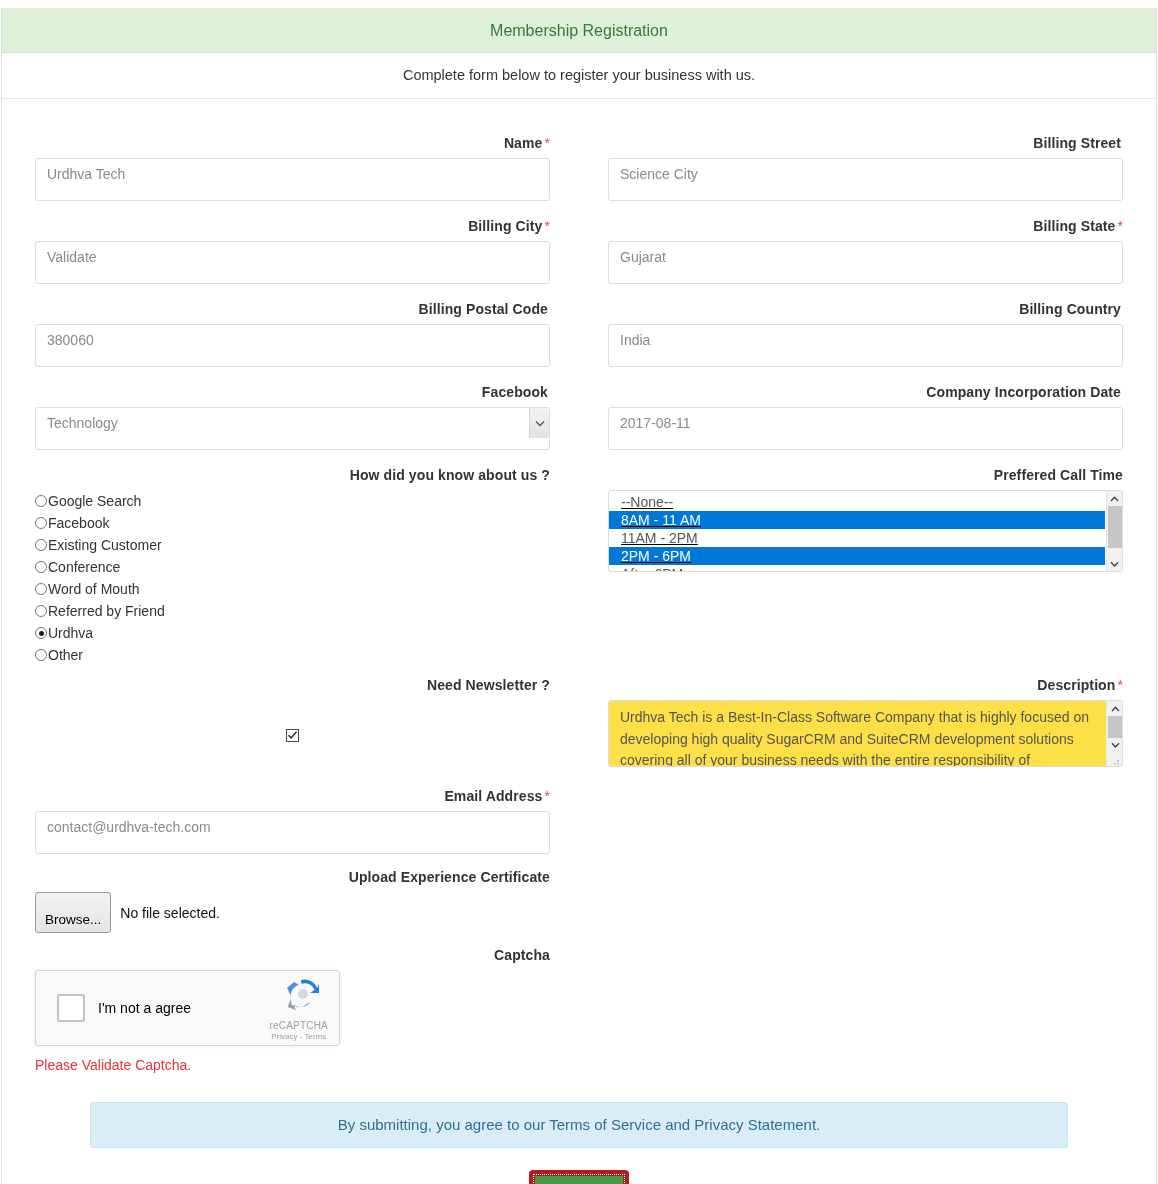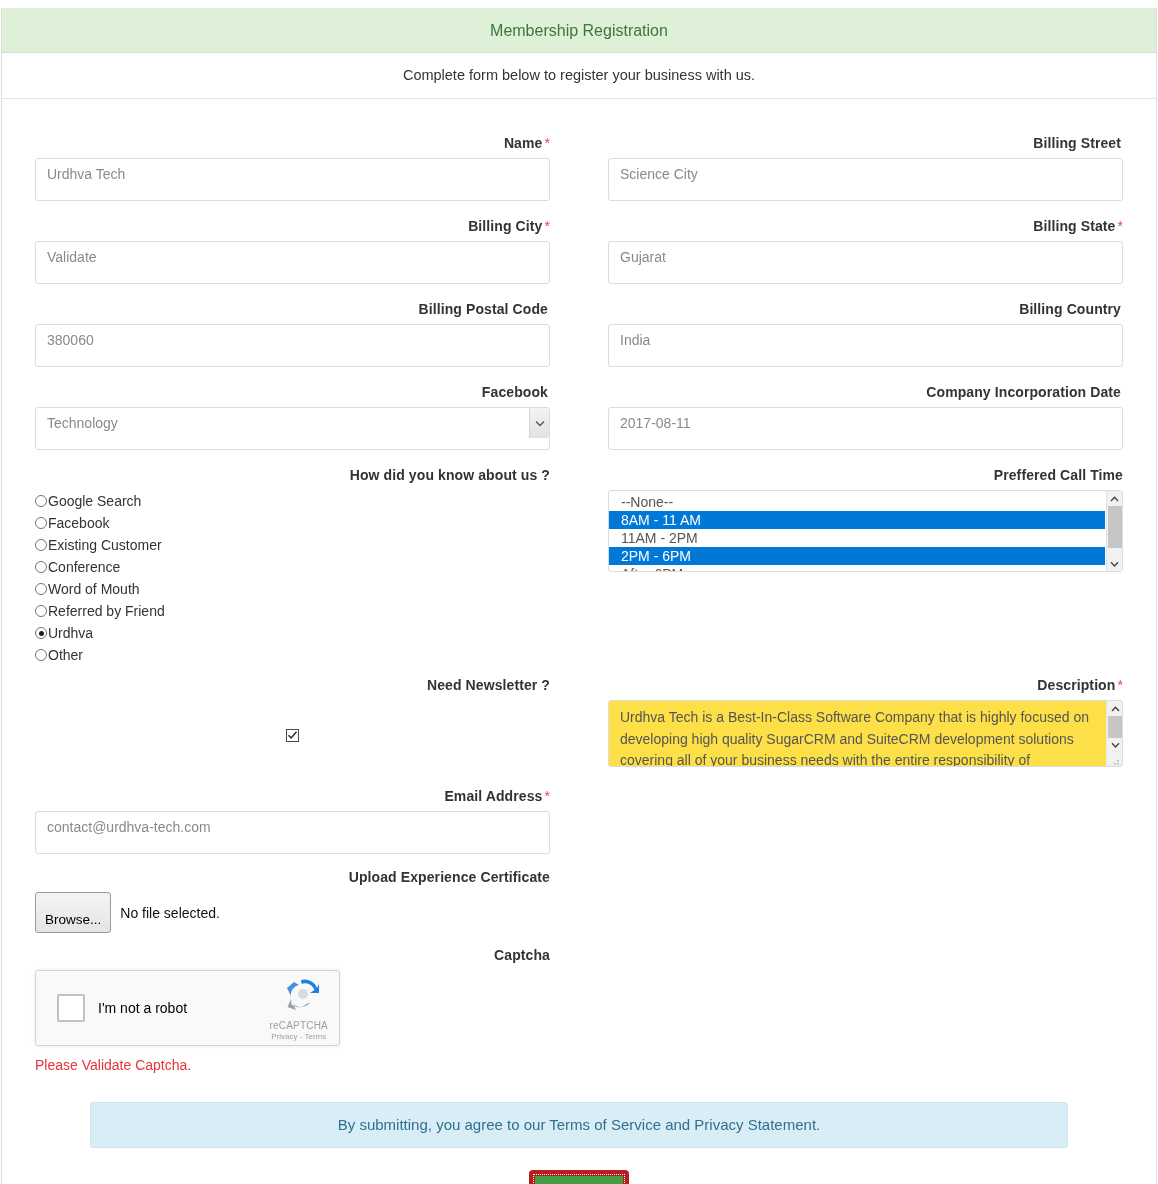--- a/index.html
+++ b/index.html
@@ -86,20 +86,21 @@
 
   
   .listbox {
     position: relative;
     border: 1px solid #dcdcdc;
     border-radius: 3px;
     background: #ffffff;
     height: 82px;
     overflow: hidden;
     padding: 2px 0 12px 0;
+    text-decoration: underline;
   }
   .listbox .opt {
     font-size: 14px;
     line-height: 18px;
     padding: 0 3px 0 12px;
     color: #555555;
     white-space: nowrap;
     height: 18px;
   }
   .listbox .opt.sel { background: #0078d7; color: #ffffff; margin-right: 17px;}
@@ -451,21 +452,21 @@
         </div>
       </div>
       <div class="col right"></div>
     </div>
 
     <div class="row" style="margin-top:14px;">
       <div class="col">
         <label class="fl">Captcha</label>
         <div class="captcha-box">
           <span class="cap-check"></span>
-          <span class="cap-label">I'm not a robot</span>
+          <span class="cap-label">I'm not a agree</span>
           <span class="cap-brand">
             <span>
               <svg width="44" height="40" viewBox="0 0 44 40">
                 <path d="M24 5 C31 3 38 7 40 13 L42 9 L42 18 L33 18 L37.5 15 C35.5 10 30 7 24.5 8.8 Z" fill="#1c80e3"></path>
                 <path d="M33 28 C28 33 20 33 16 29 L19 35 L10.5 32 L14 24 L14.5 29.5 C19 33.5 26 33 30 28.5 Z" fill="#9aa0a6"></path>
                 <path d="M14 22 C13 16 17 11 22 10 L17 7 L10 13 L13 19 Z" fill="#4a90e2"></path>
                 <circle cx="26" cy="19" r="5" fill="#d7dade"></circle>
               </svg>
             </span>
             <span class="bname" style="display:block">reCAPTCHA</span>

